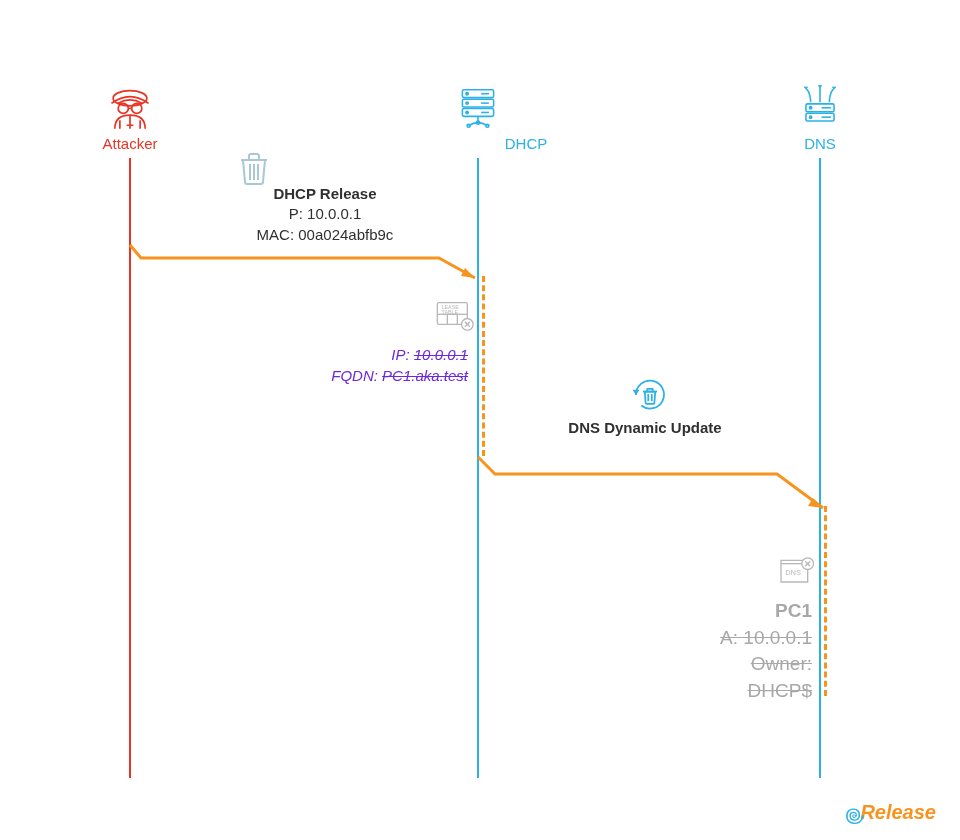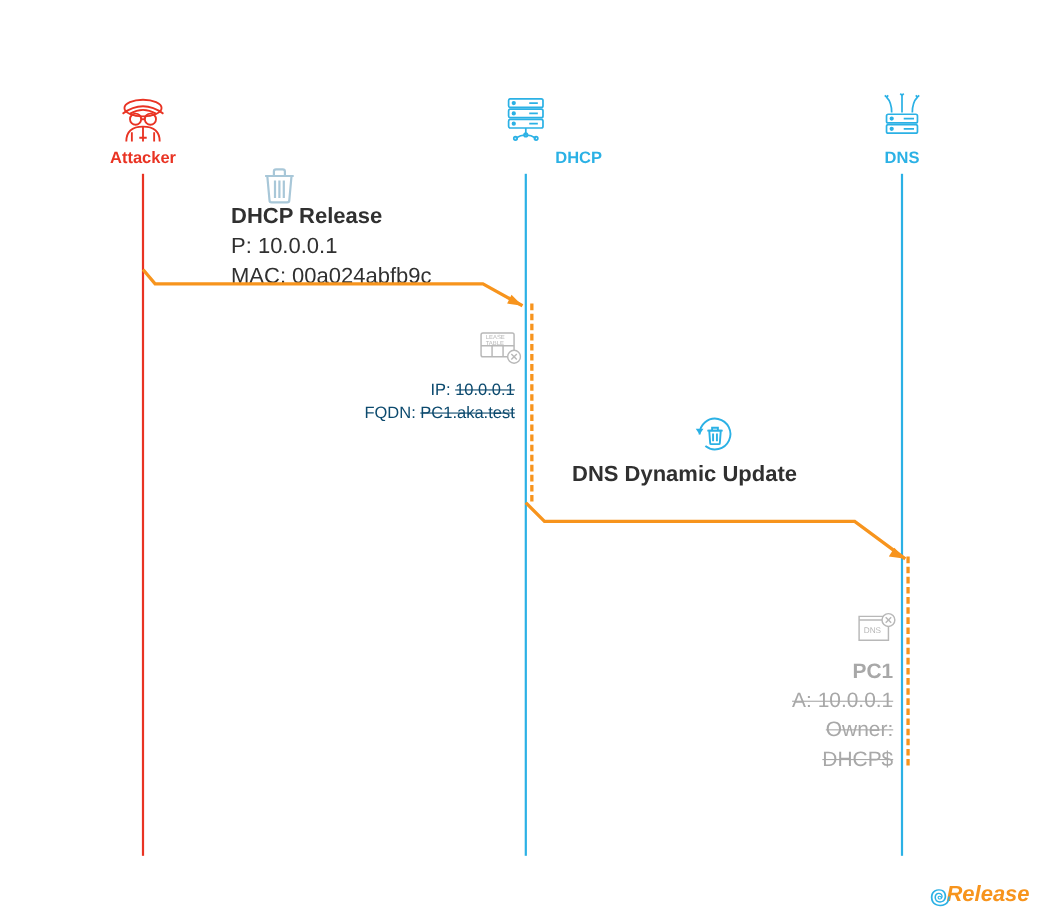--- a/index.html
+++ b/index.html
@@ -9,21 +9,21 @@
     height: 840px;
     background: #fff;
     font-family: Arial, Helvetica, sans-serif;
     position: relative;
     overflow: hidden;
   }
   .lane-label {
     position: absolute;
     top: 135px;
     font-size: 15px;
-    font-weight: bold;
+    font-weight: normal;
     text-align: left;
     transform: translateX(-50%);
   }
   .attacker-label { color: #e93323; left: 130px; }
   .dhcp-label    { color: #2bb1e5; left: 506px; margin-left: 20px; }
   .dns-label     { color: #2bb1e5; left: 820px; }
 
   .lifeline {
     position: absolute;
     top: 158px;
@@ -49,26 +49,26 @@
 
   
   .activation {
     position:absolute;
     border-left: 3px dashed #f7941d;
   }
   .act1 { left: 482px; top: 276px; height: 180px; }
   .act2 { left: 824px; top: 506px; height: 190px; }
 
   
-  .msg-block { position:absolute; font-size:20px; color:#303030; line-height:1.35; }
+  .msg-block { position:absolute; text-align:center; font-size:15px; color:#303030; line-height:1.35; }
   .msg1 { left: 210px; top: 184px; width: 230px; }
   .msg2 { left: 520px; top: 418px; width: 250px; }
   .msg-title { font-weight: bold; }
 
-  .lease-block { position:absolute; text-align:right; color:#0c4a6e; font-size:15px; line-height:1.4; left:308px; top:344px; width:160px; }
+  .lease-block { position:absolute; text-align:right; color:#6d28d9; font-size:15px; line-height:1.4; left:308px; top:344px; width:160px;font-style:italic; }
   .lease-block .lbl { display:inline; }
   .strike { text-decoration: line-through; }
 
   .dns-block { position:absolute; text-align:right; color:#a8a8a8; font-size:19px; line-height:1.4; left:690px; top:598px; width:122px; }
   .dns-block .pc1 { font-weight:bold; }
 
   .lease-icon { position:absolute; left:434px; top:296px; }
   .dns-icon   { position:absolute; left:776px; top:552px; }
   .trash-icon { position:absolute; left:238px; top:150px; }
   .reload-trash-icon { position:absolute; left:629px; top:374px; }

